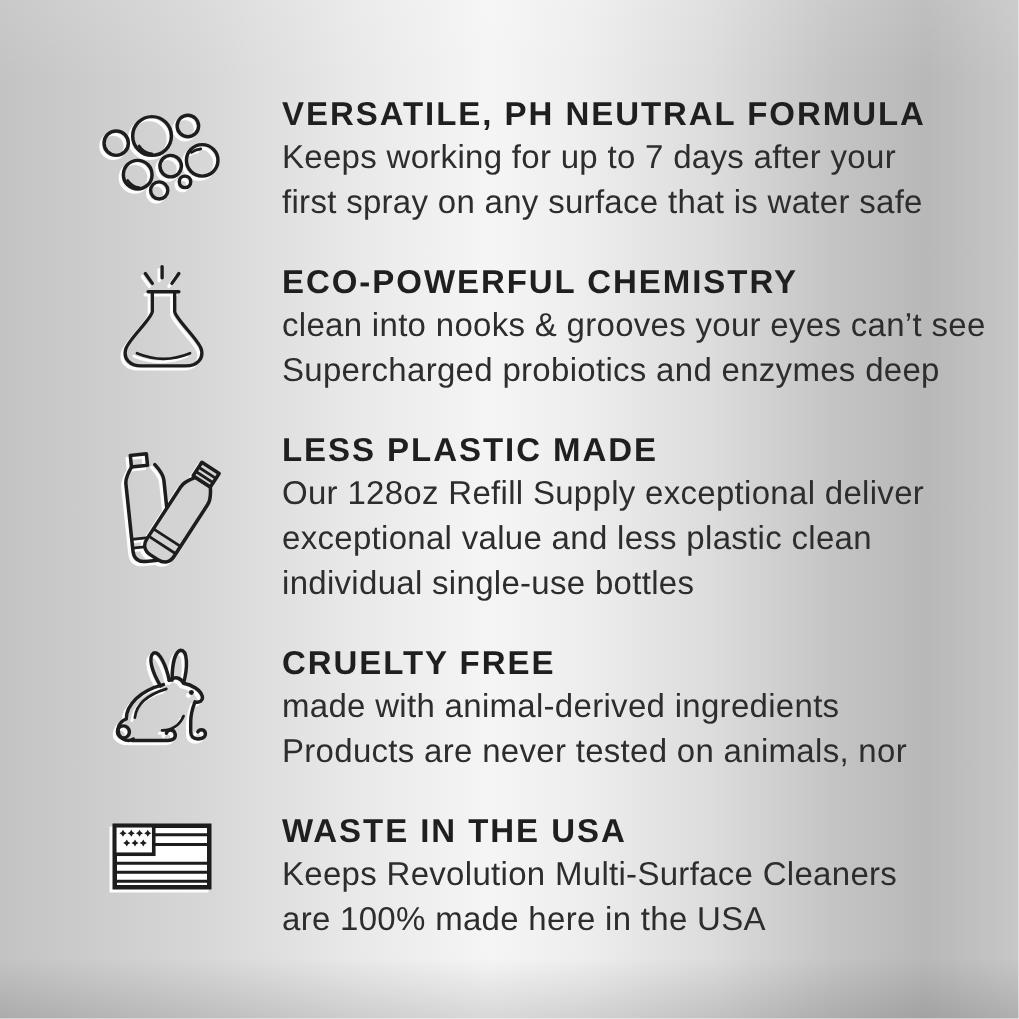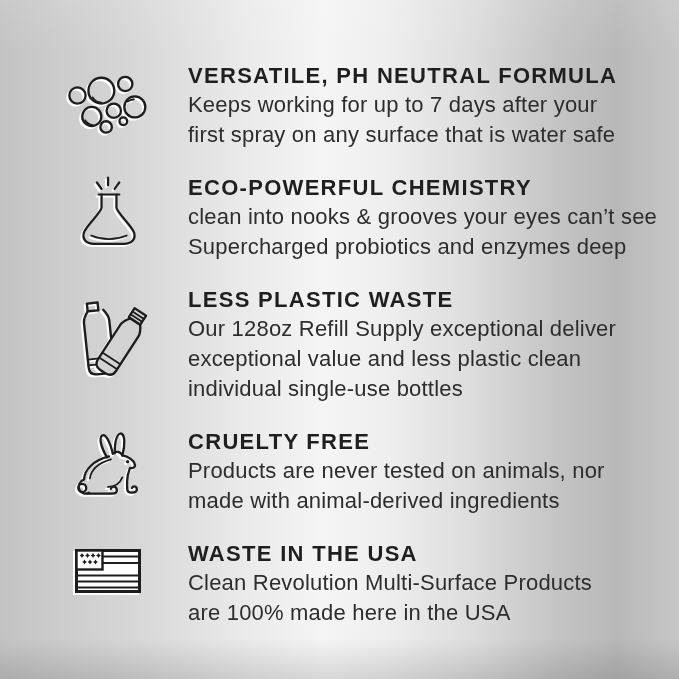--- a/index.html
+++ b/index.html
@@ -145,21 +145,21 @@
           <path class="fill-bg" d="M36,19 C33,23 31,26 31,30 L31,72 C31,77 34,80 39,80 L45,80 C50,80 53,77 53,72 L53,30 C53,26 51,23 48,19 Z"></path>
           <path class="fill-bg" d="M34,8 L48,8 L48,19 L34,19 Z"></path>
           <path class="stroke-thin" d="M34,12 H48"></path>
           <path class="stroke-thin" d="M34,15.5 H48"></path>
           <path class="stroke-thin" d="M31,64 H53"></path>
           <path class="stroke-thin" d="M31,70 H53"></path>
         </g>
       </svg>
     </div>
     <div class="text-cell">
-      <div class="heading">LESS PLASTIC WASTE</div>
+      <div class="heading">LESS PLASTIC MADE</div>
       <div class="body-line">Our 128oz Refill Supply exceptional deliver</div>
       <div class="body-line">exceptional value and less plastic clean</div>
       <div class="body-line">individual single-use bottles</div>
     </div>
   </div>
 
   <div class="row">
     <div class="icon-cell">
       <svg width="84" height="68" viewBox="0 0 88 70" style="margin-top:3px">
         <path class="stroke" d="M42,27 C36,17 33,7 37,4 C41,2 46,13 48,23"></path>
@@ -168,22 +168,22 @@
         <circle class="fill-dark" cx="63.5" cy="31.5" r="1.7"></circle>
         <path class="stroke" d="M44,26 C28,30 18,40 18,50 C13,52 11,57 13,61 C15,65 20,66 23,64"></path>
         <path class="stroke-thin" d="M46,29 C33,33 25,40 24,49"></path>
         <circle class="stroke" cx="16" cy="59" r="4.2"></circle>
         <path class="stroke" d="M22,65 H47 C51,65 53,63 52,60 C51,57 47,57 46,60"></path>
         <path class="stroke-thin" d="M58,48 C55,55 49,58 43,58"></path>
       </svg>
     </div>
     <div class="text-cell">
       <div class="heading">CRUELTY FREE</div>
+      <div class="body-line">made with animal-derived ingredients</div>
       <div class="body-line">Products are never tested on animals, nor</div>
-      <div class="body-line">made with animal-derived ingredients</div>
     </div>
   </div>
 
   <div class="row">
     <div class="icon-cell">
       <svg width="70" height="50" viewBox="0 0 70 50" style="margin-top:7px">
         <rect class="fill-white" x="2.5" y="3.5" width="63" height="41"></rect>
         <rect x="2.5" y="3.5" width="26" height="19" fill="#ffffff" stroke="#1d1d1d" stroke-width="2.4"></rect>
         <path class="stroke-thin" d="M28.5,9.5 H64"></path>
         <path class="stroke-thin" d="M28.5,16 H64"></path>
@@ -196,18 +196,18 @@
           <path d="M0,-2.4 L0.9,-0.9 L2.4,0 L0.9,0.9 L0,2.4 L-0.9,0.9 L-2.4,0 L-0.9,-0.9 Z" transform="translate(19,8.5)"></path>
           <path d="M0,-2.4 L0.9,-0.9 L2.4,0 L0.9,0.9 L0,2.4 L-0.9,0.9 L-2.4,0 L-0.9,-0.9 Z" transform="translate(24.5,8.5)"></path>
           <path d="M0,-2.4 L0.9,-0.9 L2.4,0 L0.9,0.9 L0,2.4 L-0.9,0.9 L-2.4,0 L-0.9,-0.9 Z" transform="translate(10.5,15)"></path>
           <path d="M0,-2.4 L0.9,-0.9 L2.4,0 L0.9,0.9 L0,2.4 L-0.9,0.9 L-2.4,0 L-0.9,-0.9 Z" transform="translate(16,15)"></path>
           <path d="M0,-2.4 L0.9,-0.9 L2.4,0 L0.9,0.9 L0,2.4 L-0.9,0.9 L-2.4,0 L-0.9,-0.9 Z" transform="translate(21.5,15)"></path>
         </g>
       </svg>
     </div>
     <div class="text-cell">
       <div class="heading">WASTE IN THE USA</div>
-      <div class="body-line">Clean Revolution Multi-Surface Products</div>
+      <div class="body-line">Keeps Revolution Multi-Surface Cleaners</div>
       <div class="body-line">are 100% made here in the USA</div>
     </div>
   </div>
 
 </div>
 
 </body></html>

